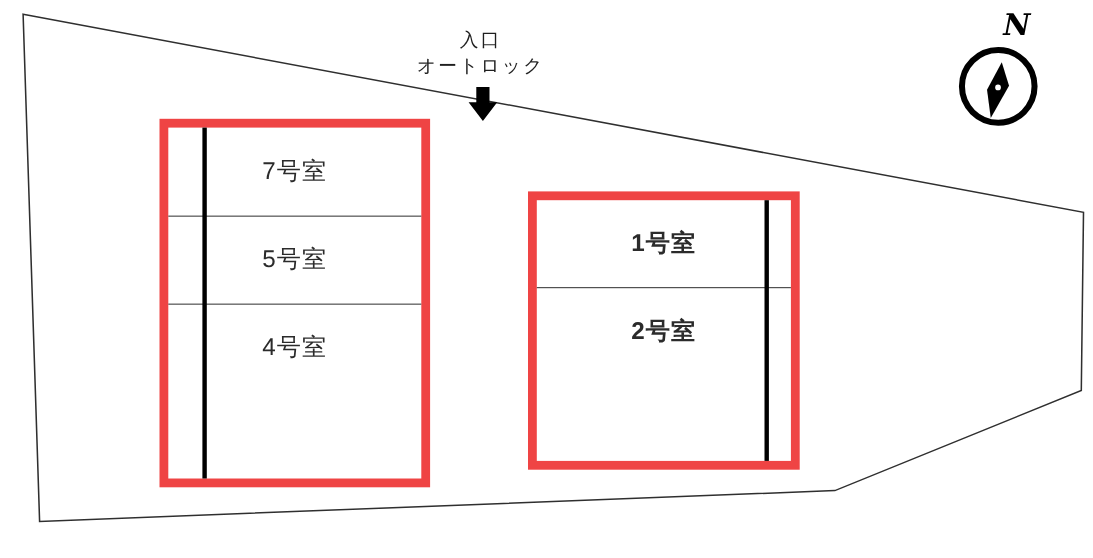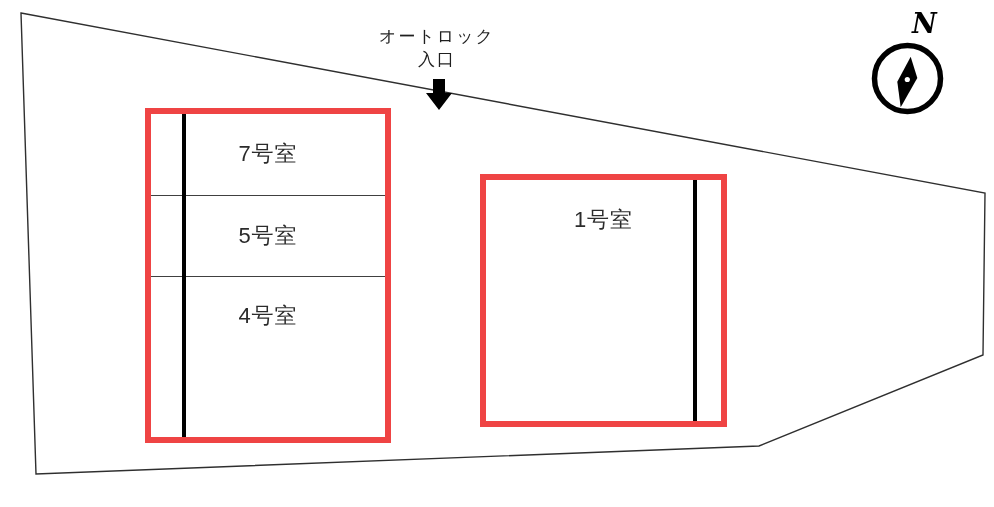--- a/index.html
+++ b/index.html
@@ -17,21 +17,21 @@
   }
   .overlay-svg {
     position: absolute;
     left: 0;
     top: 0;
     width: 994px;
     height: 507px;
   }
   .building {
     position: absolute;
-    border: 6px solid #ef4444;
+    border: 8px solid #ef4444;
     background: #ffffff;
     box-sizing: border-box;
     text-align: center;
   }
   .building-left {
     left: 145px;
     top: 108px;
     width: 246px;
     height: 335px;
   }
@@ -41,21 +41,21 @@
     width: 247px;
     height: 253px;
   }
   .room-row {
     display: flex;
     align-items: center;
     justify-content: center;
     box-sizing: border-box;
   }
   .building-left .room-row { height: 25%; }
-  .building-right .room-row { height: 33.333%; }
+  .building-right .room-row { height: 33.333%; font-weight: bold; }
   .room-row + .room-row { border-top: 1.5px solid #404040; }
   .room-label {
     font-size: 22px;
     color: #2b2b2b;
     letter-spacing: 1px;
     white-space: nowrap;
   }
   .partition-line {
     position: absolute;
     top: 0;
@@ -99,22 +99,22 @@
     <polygon points="433,79 445,79 445,93 452,93 439,110 426,93 433,93" fill="#000000"></polygon>
 
     <g>
       <circle cx="907.5" cy="78.5" r="33" fill="none" stroke="#000000" stroke-width="5.5"></circle>
       <polygon points="910.7,56.7 917.3,78 900.7,107.3 897.3,81.7" fill="#000000"></polygon>
       <circle cx="907.3" cy="79.5" r="2.6" fill="#ffffff"></circle>
     </g>
   </svg>
 
   <div class="entrance-label">
+    <div>入口</div>
     <div>オートロック</div>
-    <div>入口</div>
   </div>
 
   <div class="compass-north">N</div>
 
   <div class="building building-left">
     <div class="room-row">
       <span class="room-label">7号室</span>
     </div>
     <div class="room-row">
       <span class="room-label">5号室</span>
@@ -122,16 +122,19 @@
     <div class="room-row">
       <span class="room-label">4号室</span>
     </div>
     <div class="partition-line partition-left"></div>
   </div>
 
   <div class="building building-right">
     <div class="room-row">
       <span class="room-label">1号室</span>
     </div>
+    <div class="room-row">
+      <span class="room-label">2号室</span>
+    </div>
     <div class="partition-line partition-right"></div>
   </div>
 
 </div>
 
 </body></html>

